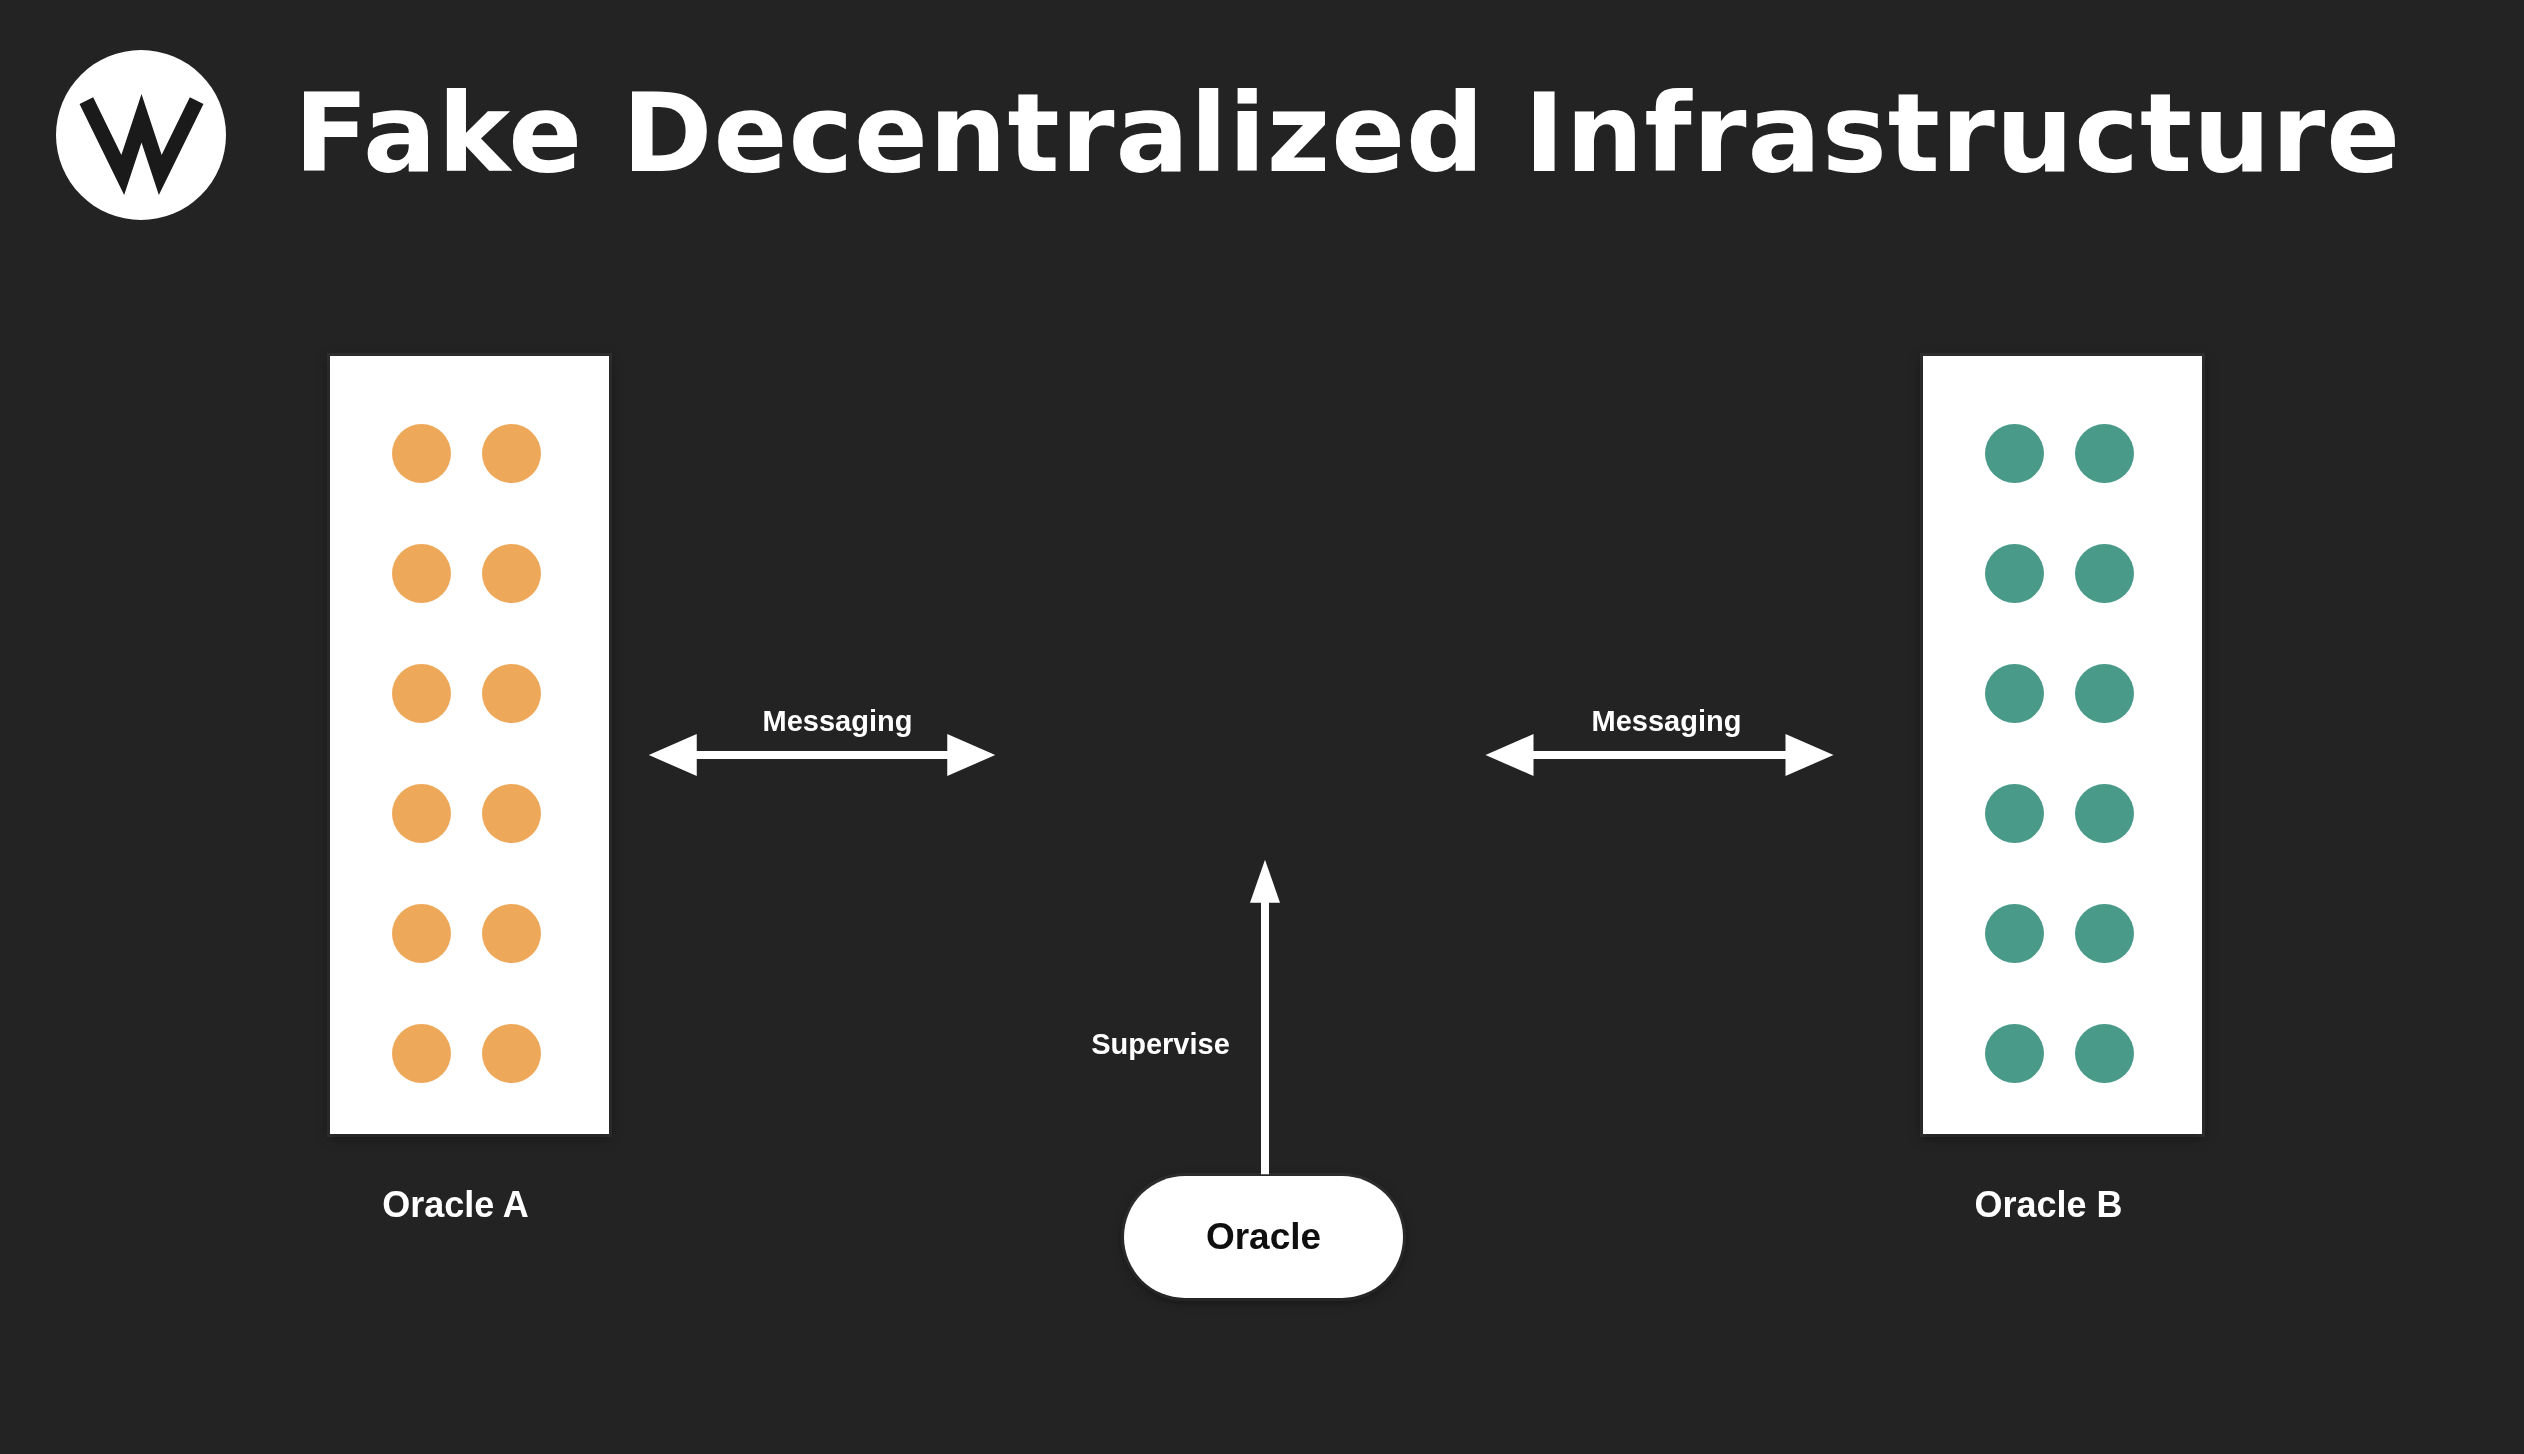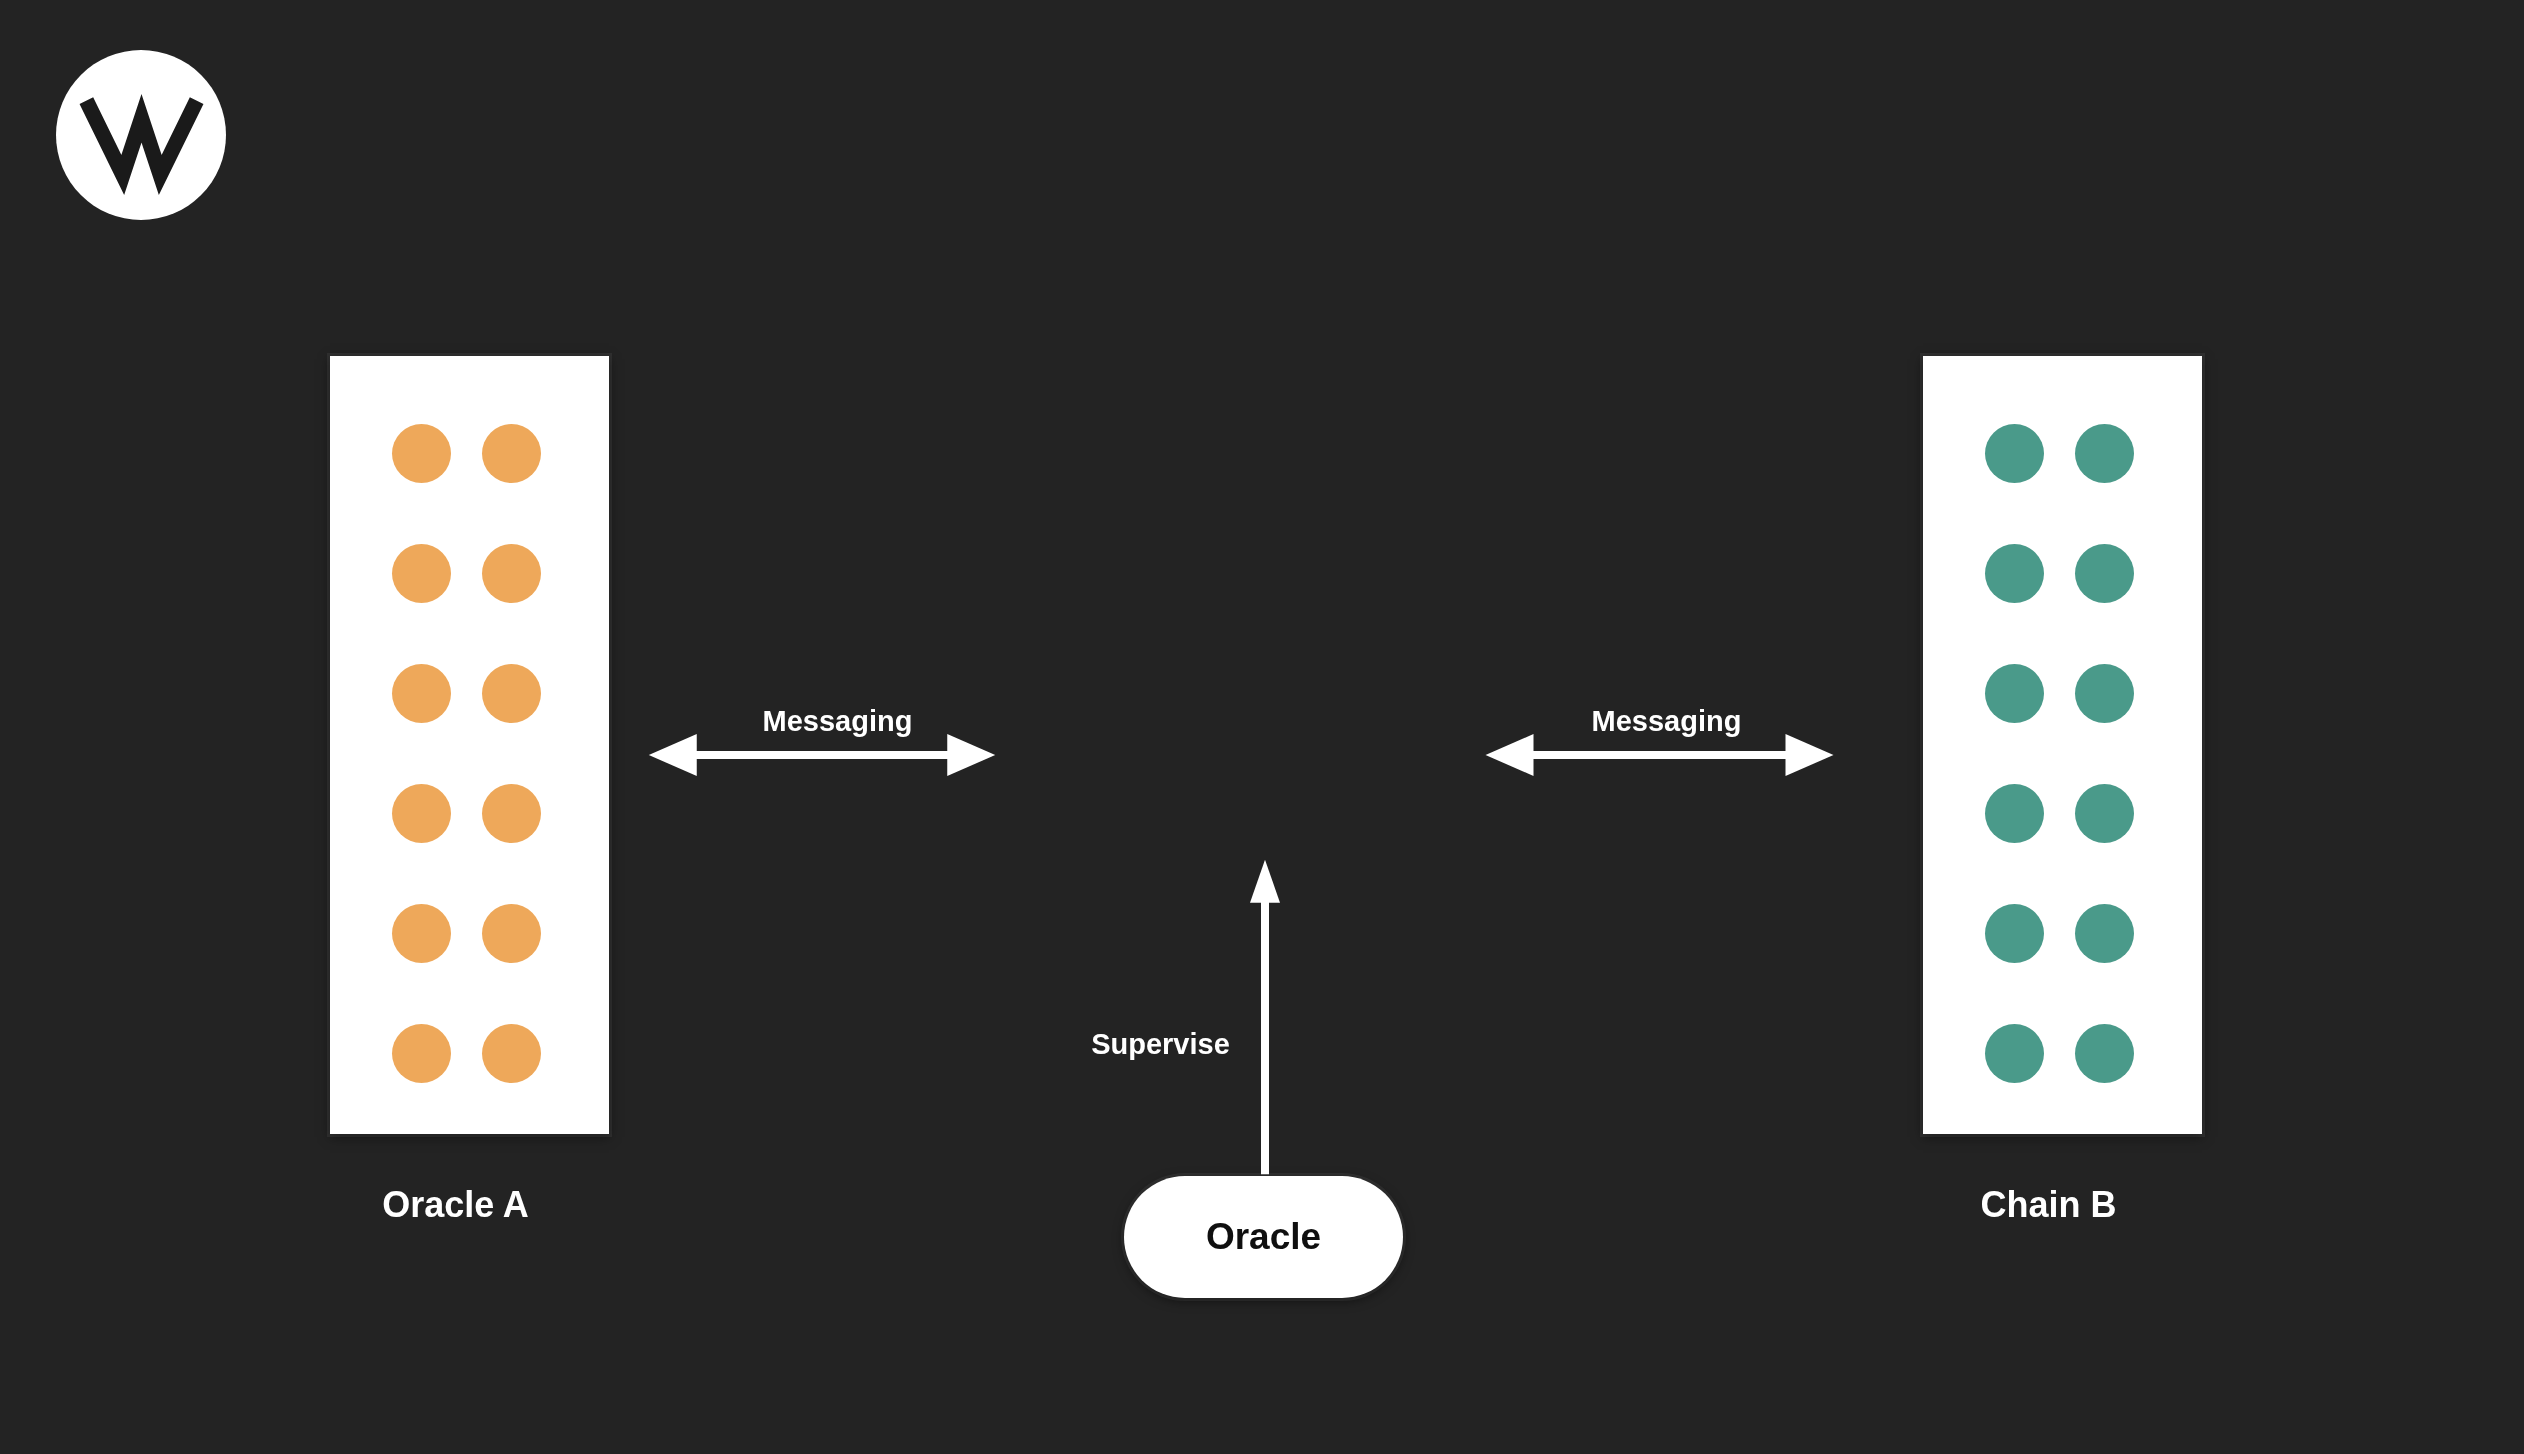--- a/index.html
+++ b/index.html
@@ -123,20 +123,21 @@
 
 <div id="stage">
 
   <div class="logo">
     <svg width="170" height="170" viewBox="0 0 336 336">
       <circle cx="168" cy="168" r="168" fill="#ffffff"></circle>
       <polyline points="60,100 132,247 169,135 206,247 278,100" fill="none" stroke="#1a1a1a" stroke-width="30" stroke-miterlimit="12"></polyline>
     </svg>
   </div>
 
+  <h1 class="title">Fake Decentralized Infrastructure</h1>
 
   <div class="chain-box a">
     <div class="dots">
         <div class="dot" style="background: rgb(238, 168, 90);"></div>
         <div class="dot" style="background: rgb(238, 168, 90);"></div>
         <div class="dot" style="background: rgb(238, 168, 90);"></div>
         <div class="dot" style="background: rgb(238, 168, 90);"></div>
         <div class="dot" style="background: rgb(238, 168, 90);"></div>
         <div class="dot" style="background: rgb(238, 168, 90);"></div>
         <div class="dot" style="background: rgb(238, 168, 90);"></div>
@@ -158,21 +159,21 @@
         <div class="dot" style="background: rgb(74, 154, 138);"></div>
         <div class="dot" style="background: rgb(74, 154, 138);"></div>
         <div class="dot" style="background: rgb(74, 154, 138);"></div>
         <div class="dot" style="background: rgb(74, 154, 138);"></div>
         <div class="dot" style="background: rgb(74, 154, 138);"></div>
         <div class="dot" style="background: rgb(74, 154, 138);"></div>
         <div class="dot" style="background: rgb(74, 154, 138);"></div>
         <div class="dot" style="background: rgb(74, 154, 138);"></div>
       </div>
   </div>
-  <div class="chain-label b">Chain B</div>
+  <div class="chain-label b">Oracle B</div>
 
 
   <div class="oracle">
     <span class="node-text">Oracle</span>
   </div>
 
   <div class="edge-label msg-left">Messaging</div>
   <svg class="arrow left" width="350" height="48" viewBox="0 0 693 96">
     <rect x="86" y="40" width="521" height="16"></rect>
     <polygon points="0,48 96,6 96,90"></polygon>

